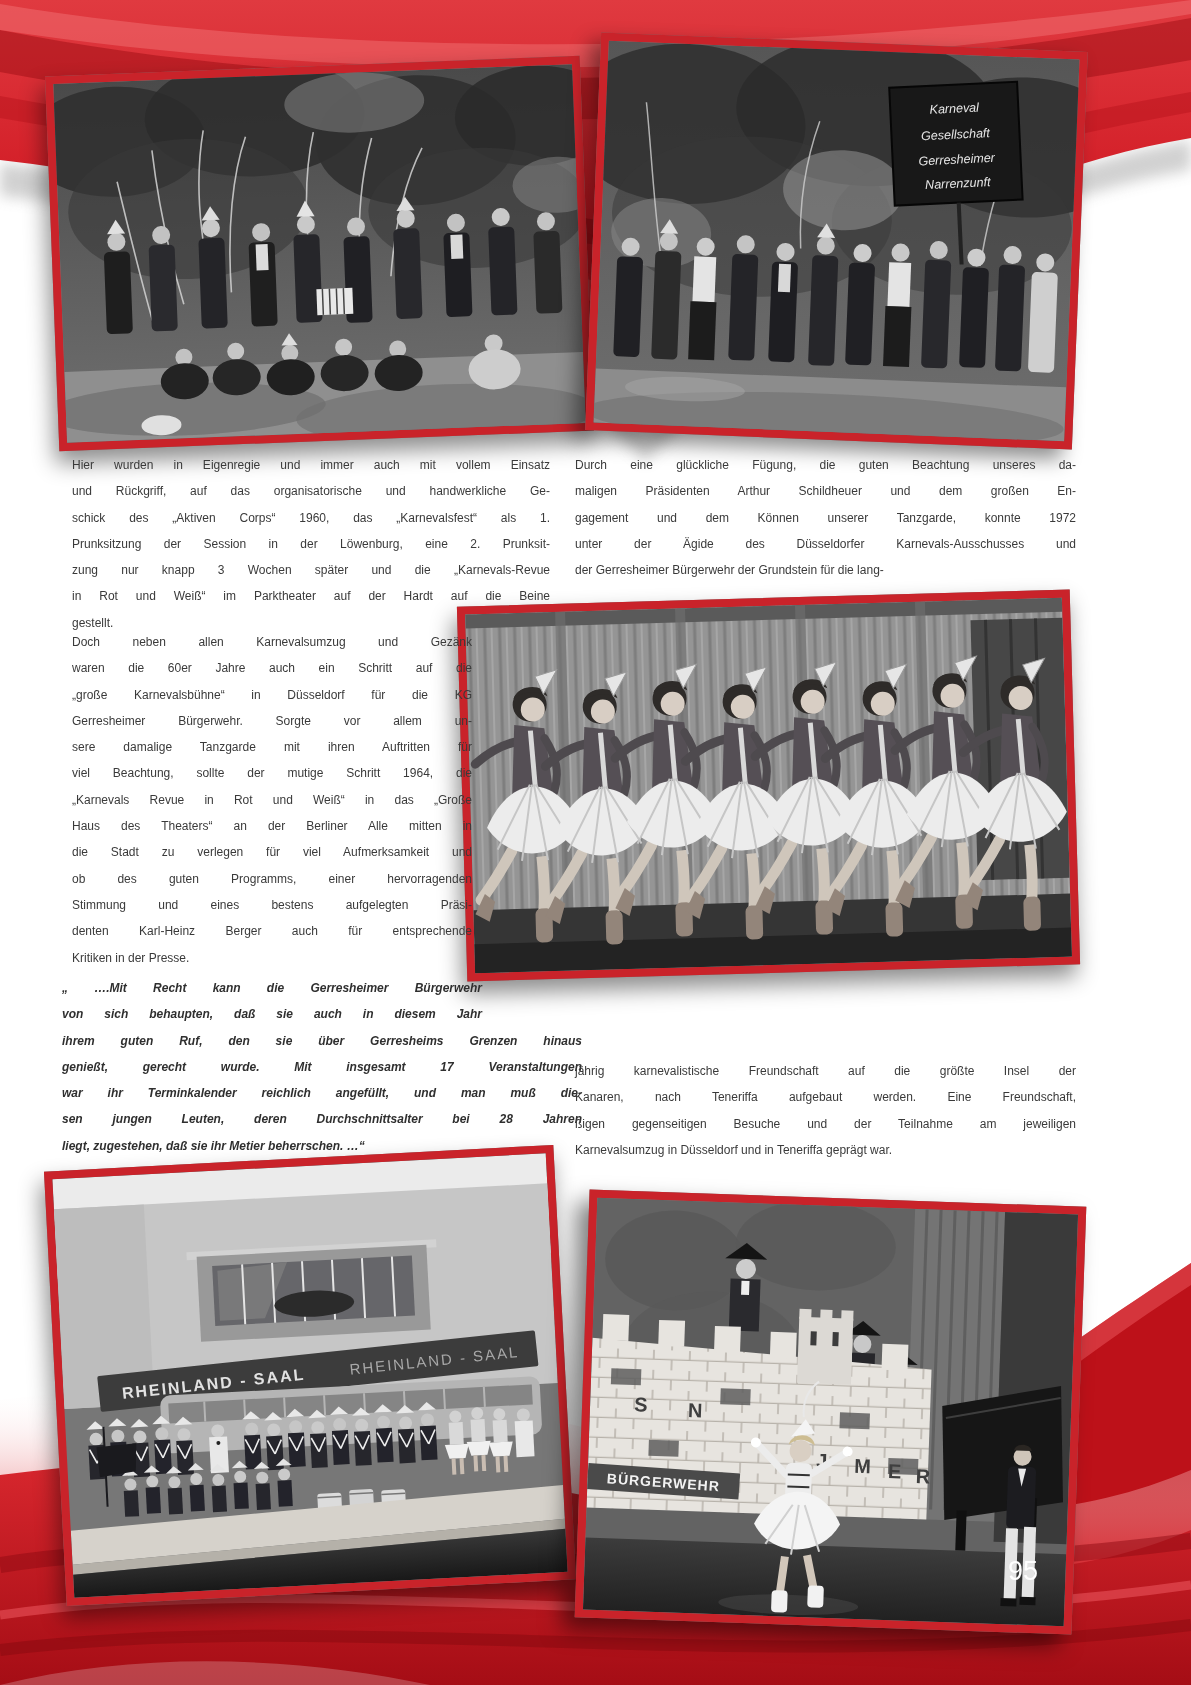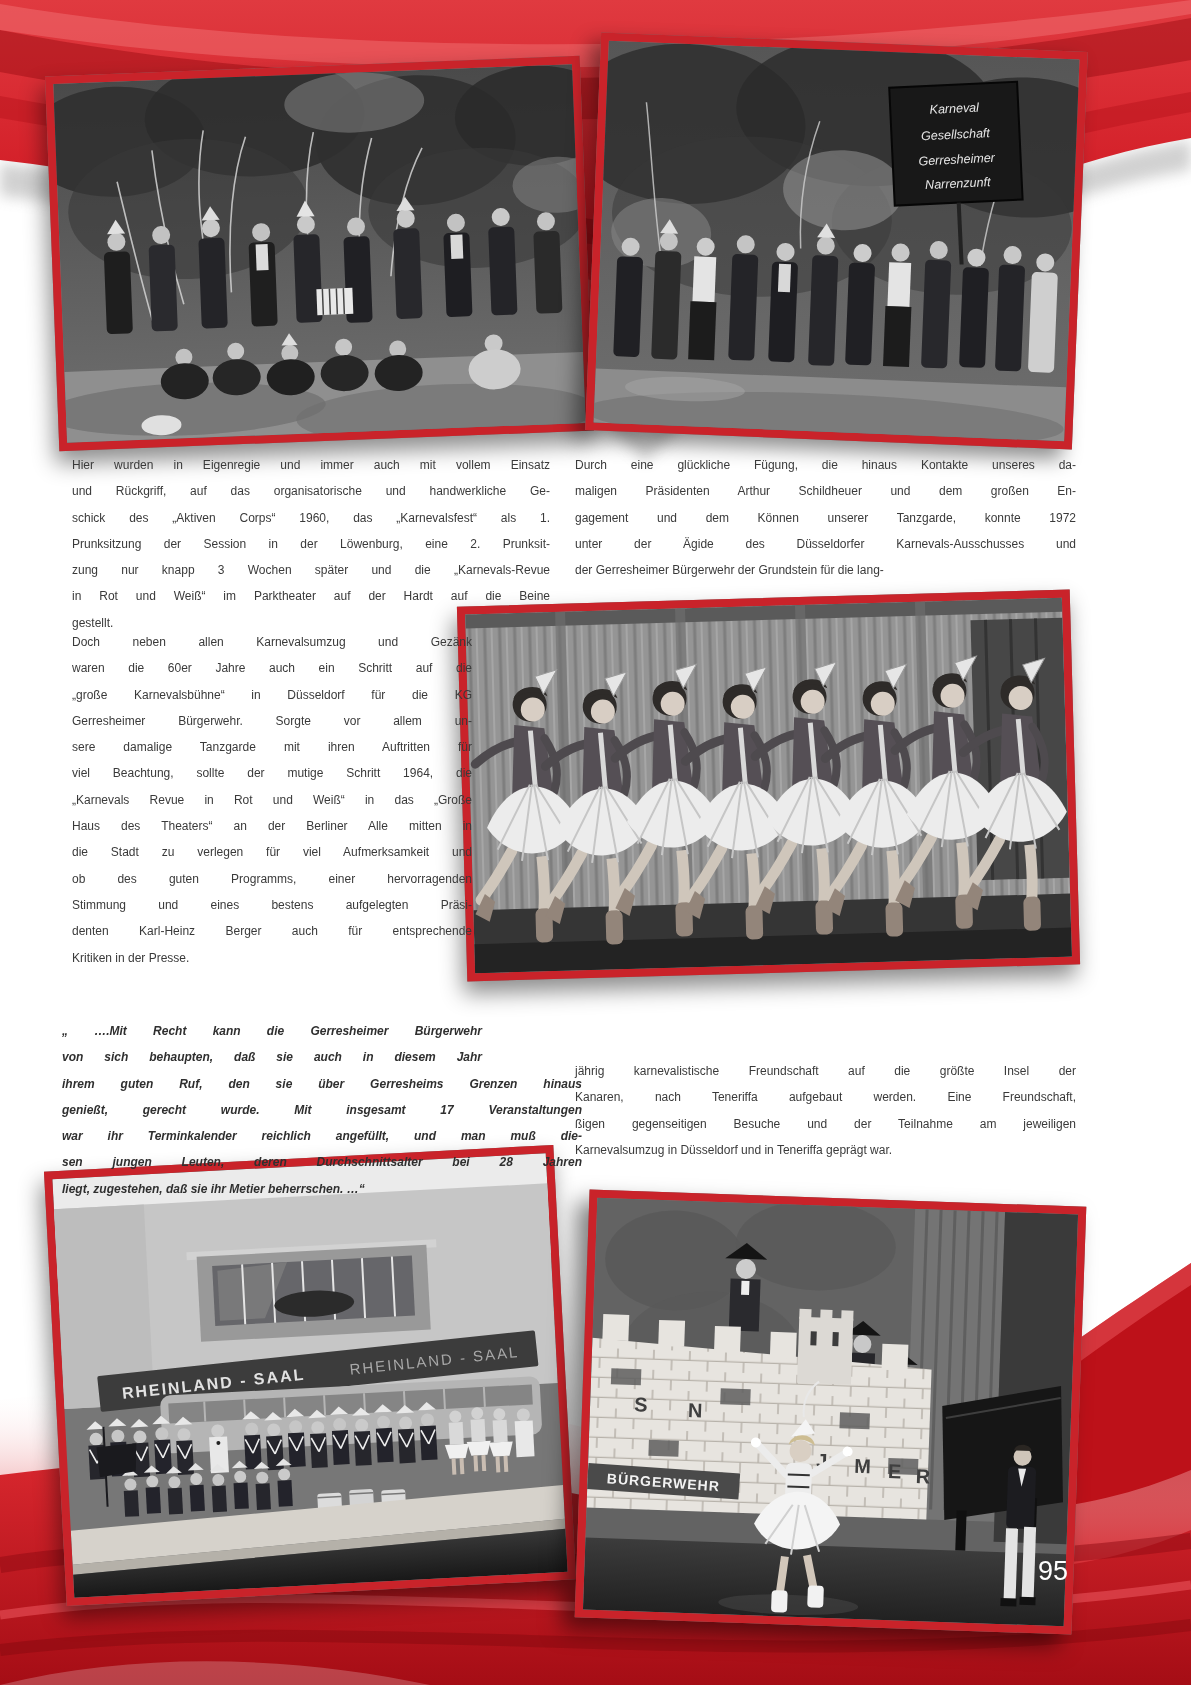--- a/index.html
+++ b/index.html
@@ -7,21 +7,21 @@
           font-family:"Liberation Sans",sans-serif;}
   .abs{position:absolute;}
   .photo{position:absolute;border:8px solid #c9232a;background:#777;
          box-shadow:-4px 12px 22px rgba(0,0,0,.45);}
   .photo svg{display:block;}
   .para{position:absolute;font-size:12px;line-height:26.3px;color:#3a3a3a;}
   .tl{text-align:justify;text-align-last:justify;}
   .tl-last{text-align-last:left;}
   #lq{font-weight:bold;font-style:italic;color:#2f2f2f;}
   #lq .tl:nth-child(-n+2){padding-right:100px;}
-  #pageno{position:absolute;left:1008px;top:1556px;width:60px;text-align:right;
+  #pageno{position:absolute;left:1008px;top:1556px;width:60px;text-align:left;
           font-size:27px;color:#ffffff;}
 </style>
 </head>
 <body>
 
 <div id="canvas">
 
   <svg class="abs" style="left:0;top:0;" width="1191" height="500" viewBox="0 0 1191 500">
     <defs>
       <linearGradient id="tg" x1="0" y1="0" x2="0" y2="1">
@@ -658,32 +658,32 @@
       <div class="tl">viel Beachtung, sollte der mutige Schritt 1964, die</div>
       <div class="tl">„Karnevals Revue in Rot und Weiß“ in das „Große</div>
       <div class="tl">Haus des Theaters“ an der Berliner Alle mitten in</div>
       <div class="tl">die Stadt zu verlegen für viel Aufmerksamkeit und</div>
       <div class="tl">ob des guten Programms, einer hervorragenden</div>
       <div class="tl">Stimmung und eines bestens aufgelegten Präsi-</div>
       <div class="tl">denten Karl-Heinz Berger auch für entsprechende</div>
       <div class="tl tl-last">Kritiken in der Presse.</div>
     </div>
 
-  <div class="para" id="lq" style="left:62px;top:1018px;width:520px;">
+  <div class="para" id="lq" style="left:62px;top:975px;width:520px;">
       <div class="tl">„ ….Mit Recht kann die Gerresheimer Bürgerwehr</div>
       <div class="tl">von sich behaupten, daß sie auch in diesem Jahr</div>
       <div class="tl">ihrem guten Ruf, den sie über Gerresheims Grenzen hinaus</div>
       <div class="tl">genießt, gerecht wurde. Mit insgesamt 17 Veranstaltungen</div>
       <div class="tl">war ihr Terminkalender reichlich angefüllt, und man muß die-</div>
       <div class="tl">sen jungen Leuten, deren Durchschnittsalter bei 28 Jahren</div>
       <div class="tl tl-last">liegt, zugestehen, daß sie ihr Metier beherrschen. …“</div>
     </div>
 
   <div class="para" id="rp1" style="left:575px;top:452px;width:501px;">
-      <div class="tl">Durch eine glückliche Fügung, die hinaus Kontakte unseres da-</div>
+      <div class="tl">Durch eine glückliche Fügung, die guten Beachtung unseres da-</div>
       <div class="tl">maligen Präsidenten Arthur Schildheuer und dem großen En-</div>
       <div class="tl">gagement und dem Können unserer Tanzgarde, konnte 1972</div>
       <div class="tl">unter der Ägide des Düsseldorfer Karnevals-Ausschusses und</div>
       <div class="tl tl-last">der Gerresheimer Bürgerwehr der Grundstein für die lang-</div>
     </div>
 
   <div class="para" id="rp2" style="left:575px;top:1058px;width:501px;">
       <div class="tl">jährig karnevalistische Freundschaft auf die größte Insel der</div>
       <div class="tl">Kanaren, nach Teneriffa aufgebaut werden. Eine Freundschaft,</div>
       <div class="tl">ßigen gegenseitigen Besuche und der Teilnahme am jeweiligen</div>

